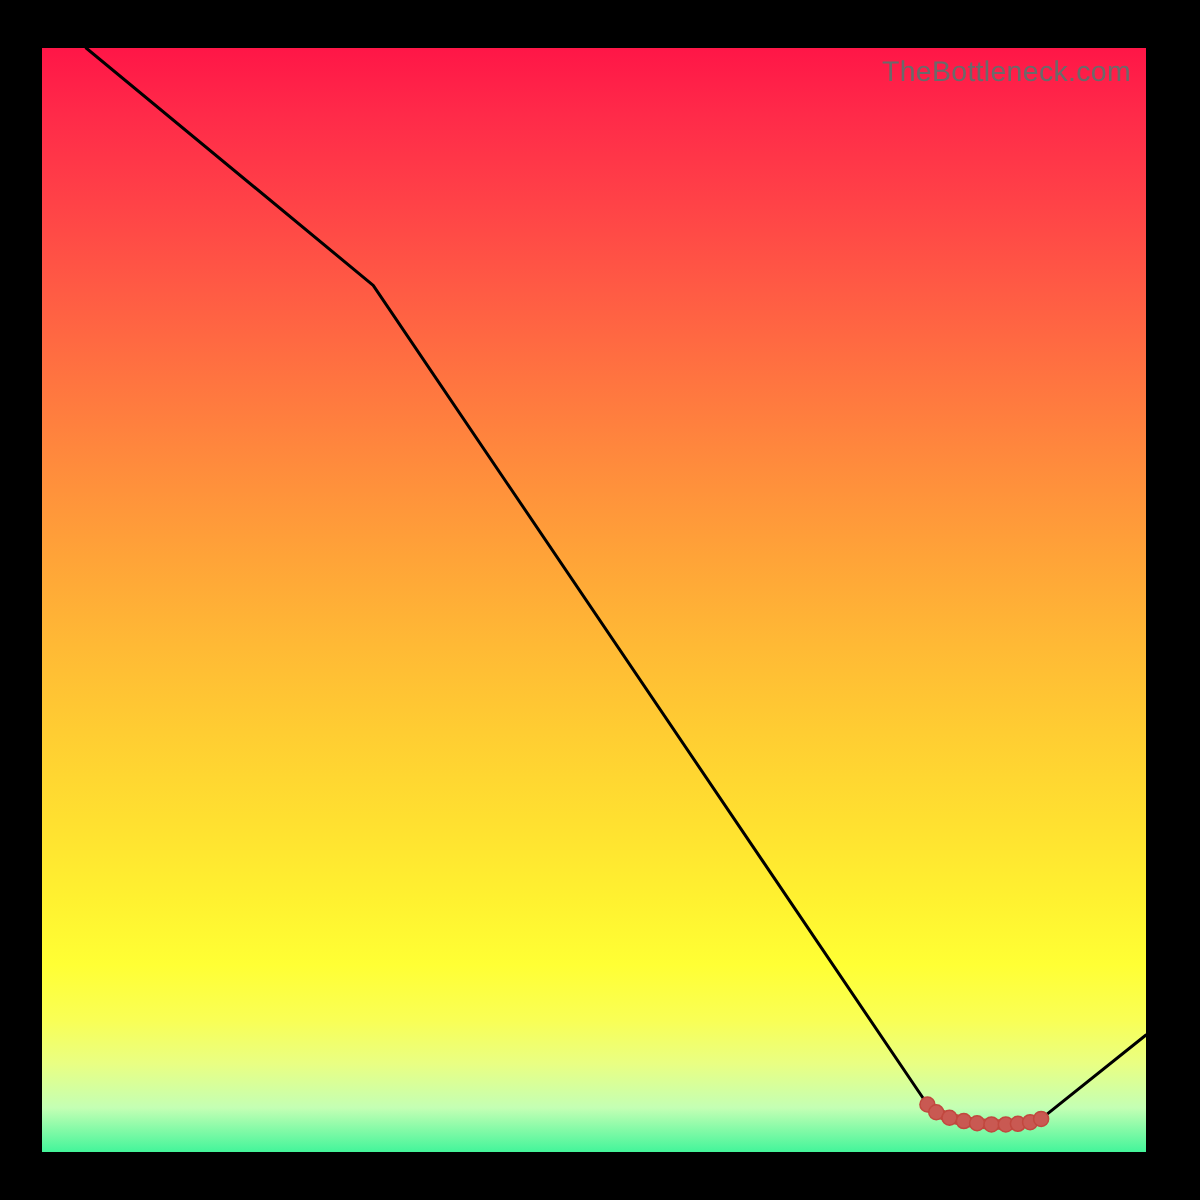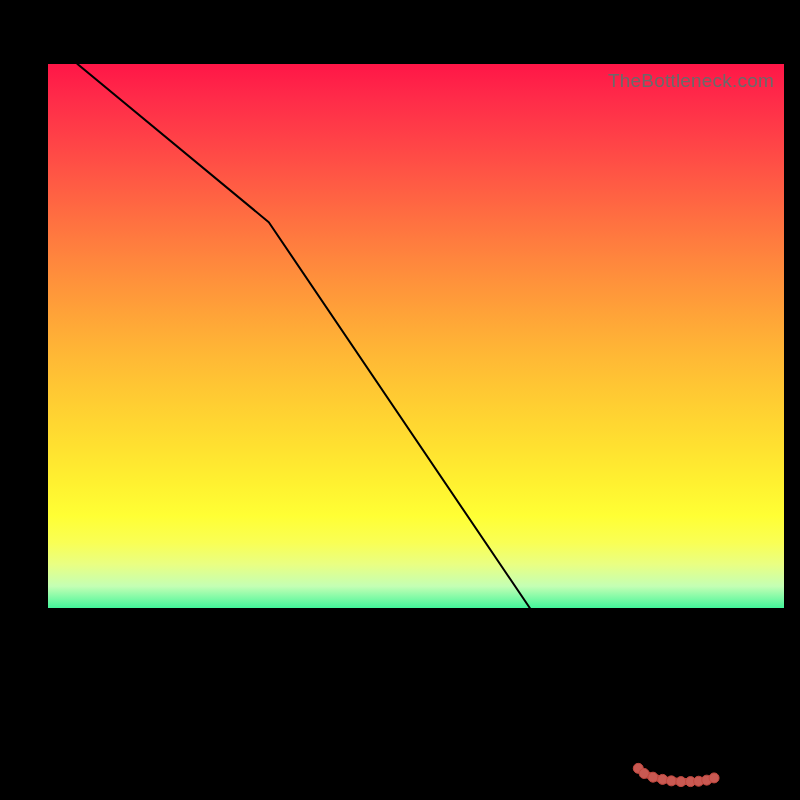--- a/index.html
+++ b/index.html
@@ -12,44 +12,43 @@
     font-family: Arial, Helvetica, sans-serif;
   }
   .frame {
     position: relative;
     width: 800px;
     height: 800px;
     background: #000;
   }
   .plot {
     position: absolute;
-    left: 48px;
+    left: 28px;
     top: 32px;
     width: 736px;
-    height: 544px;
+    height: 736px;
     background: linear-gradient(
       to bottom,
       #ff1647 0%,
       #ff2a49 6%,
       #ff4247 14%,
       #ff5b44 22%,
       #ff7440 30%,
       #ff8c3c 38%,
       #ffa338 46%,
       #ffb935 54%,
       #ffcd32 62%,
       #ffe030 70%,
       #fff130 77%,
       #ffff34 83%,
       #f9ff55 88%,
       #e9ff83 92%,
       #c4ffb4 96%,
       #43f59a 100%
     );
-    margin-top: 32px;
   }
   .watermark {
     position: absolute;
     top: 6px;
     right: 10px;
     color: #6a6a6a;
     font-size: 19px;
     font-weight: 500;
     letter-spacing: 0.2px;
     user-select: none;

